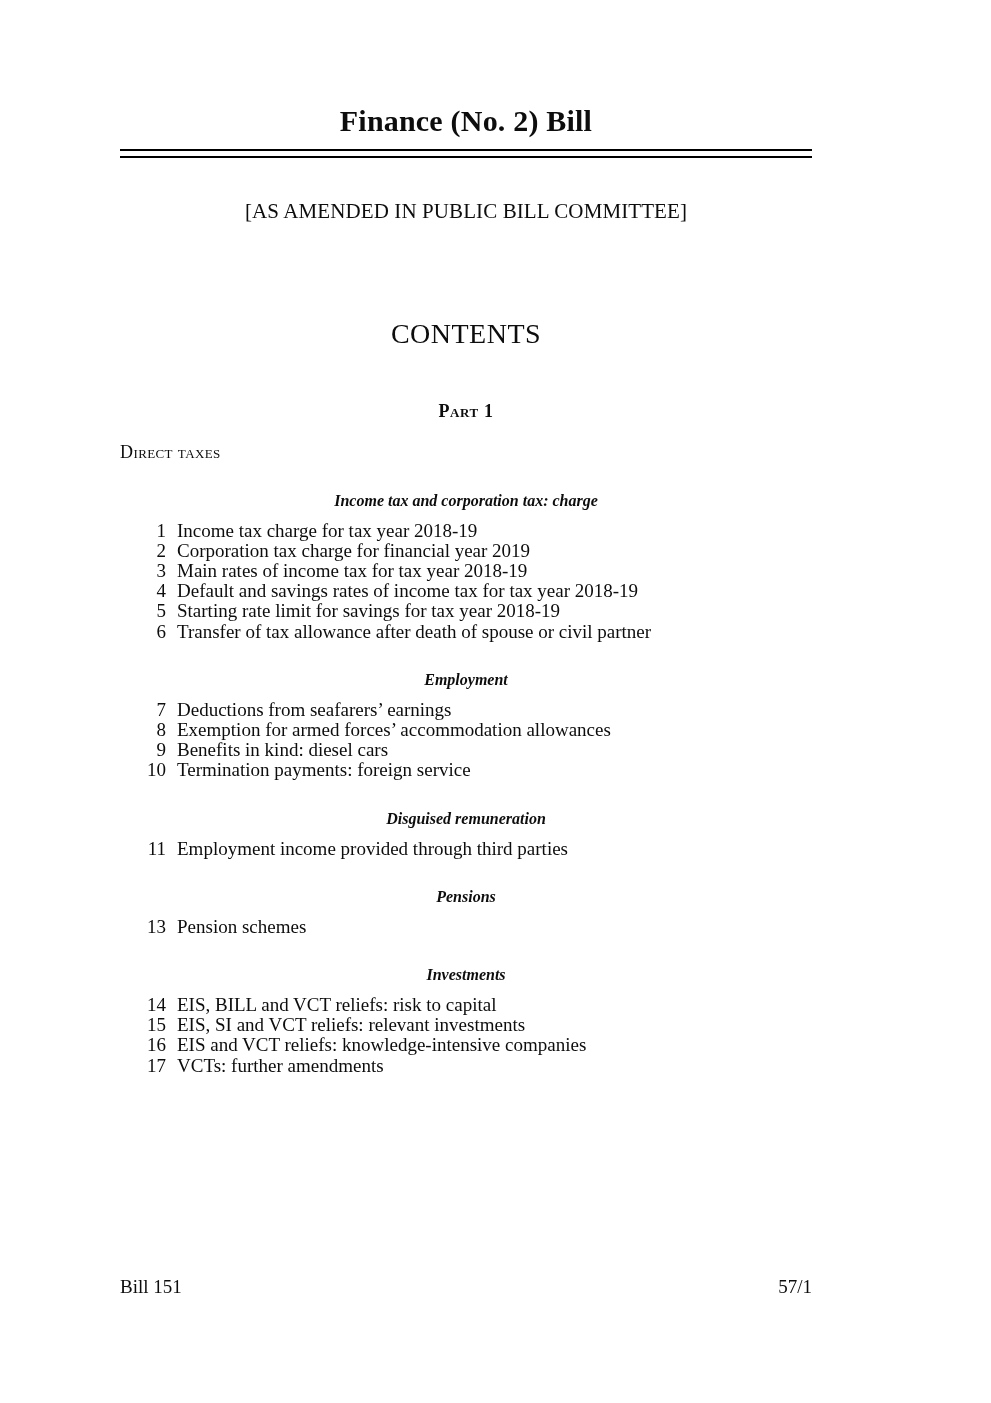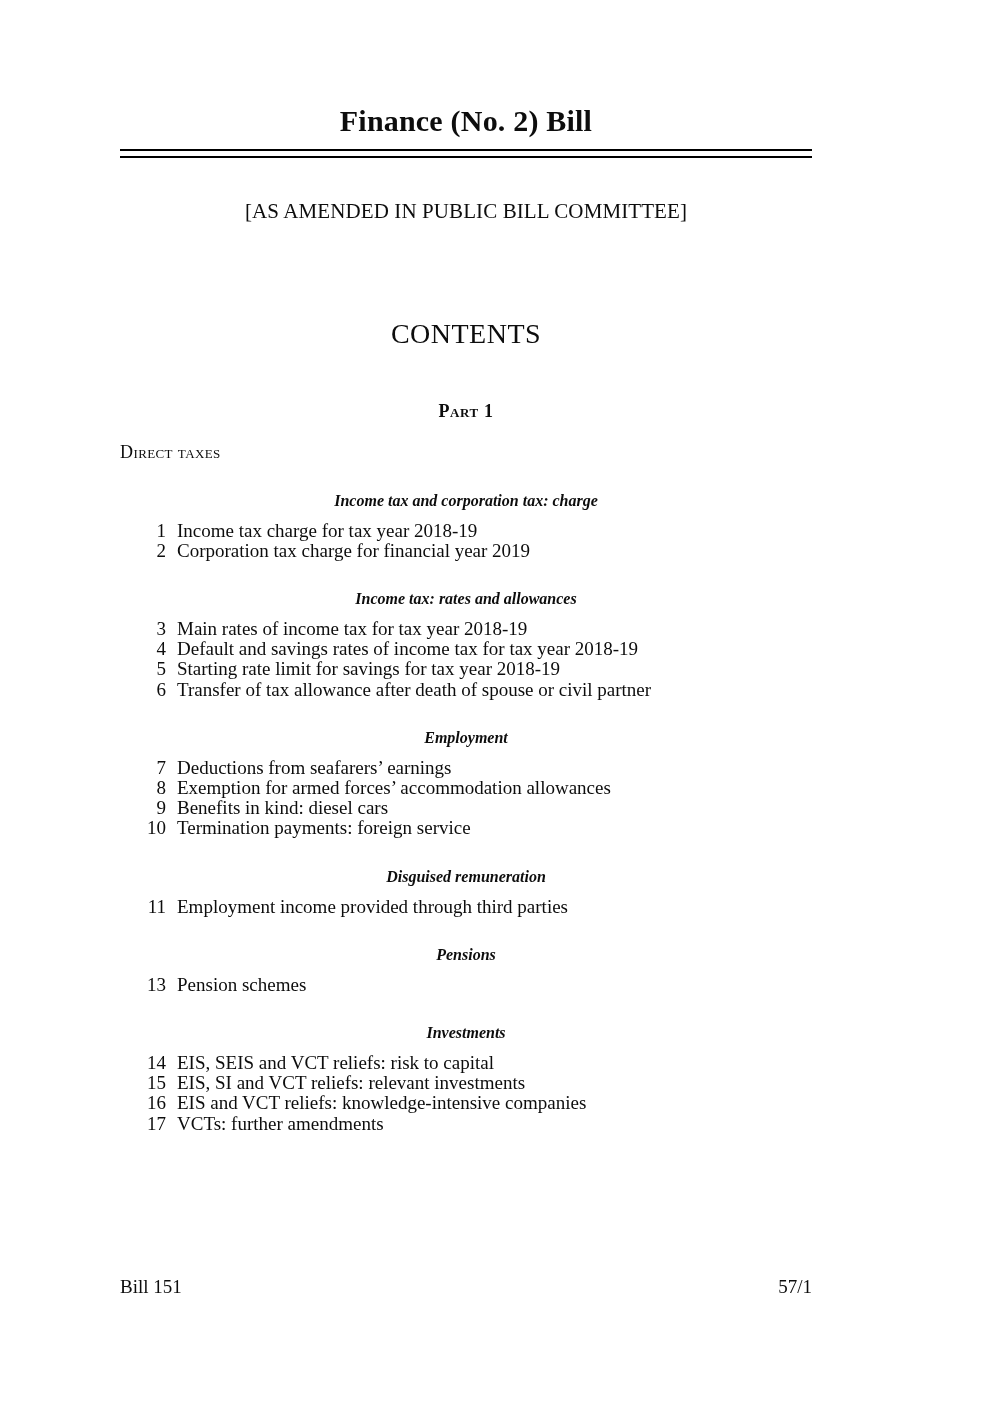--- a/index.html
+++ b/index.html
@@ -146,21 +146,20 @@
             <span class="entry-num">1</span>
             <span class="entry-text">Income tax charge for tax year 2018-19</span>
           </li>
           <li class="entry">
             <span class="entry-num">2</span>
             <span class="entry-text">Corporation tax charge for financial year 2019</span>
           </li>
         </ul>
       </section>
       <section class="group">
-        <h5 class="group-heading">Income tax: rates and allowances</h5>
         <ul class="entries">
           <li class="entry">
             <span class="entry-num">3</span>
             <span class="entry-text">Main rates of income tax for tax year 2018-19</span>
           </li>
           <li class="entry">
             <span class="entry-num">4</span>
             <span class="entry-text">Default and savings rates of income tax for tax year 2018-19</span>
           </li>
           <li class="entry">
@@ -210,21 +209,21 @@
             <span class="entry-num">13</span>
             <span class="entry-text">Pension schemes</span>
           </li>
         </ul>
       </section>
       <section class="group">
         <h5 class="group-heading">Investments</h5>
         <ul class="entries">
           <li class="entry">
             <span class="entry-num">14</span>
-            <span class="entry-text">EIS, SEIS and VCT reliefs: risk to capital</span>
+            <span class="entry-text">EIS, BILL and VCT reliefs: risk to capital</span>
           </li>
           <li class="entry">
             <span class="entry-num">15</span>
             <span class="entry-text">EIS, SI and VCT reliefs: relevant investments</span>
           </li>
           <li class="entry">
             <span class="entry-num">16</span>
             <span class="entry-text">EIS and VCT reliefs: knowledge-intensive companies</span>
           </li>
           <li class="entry">

